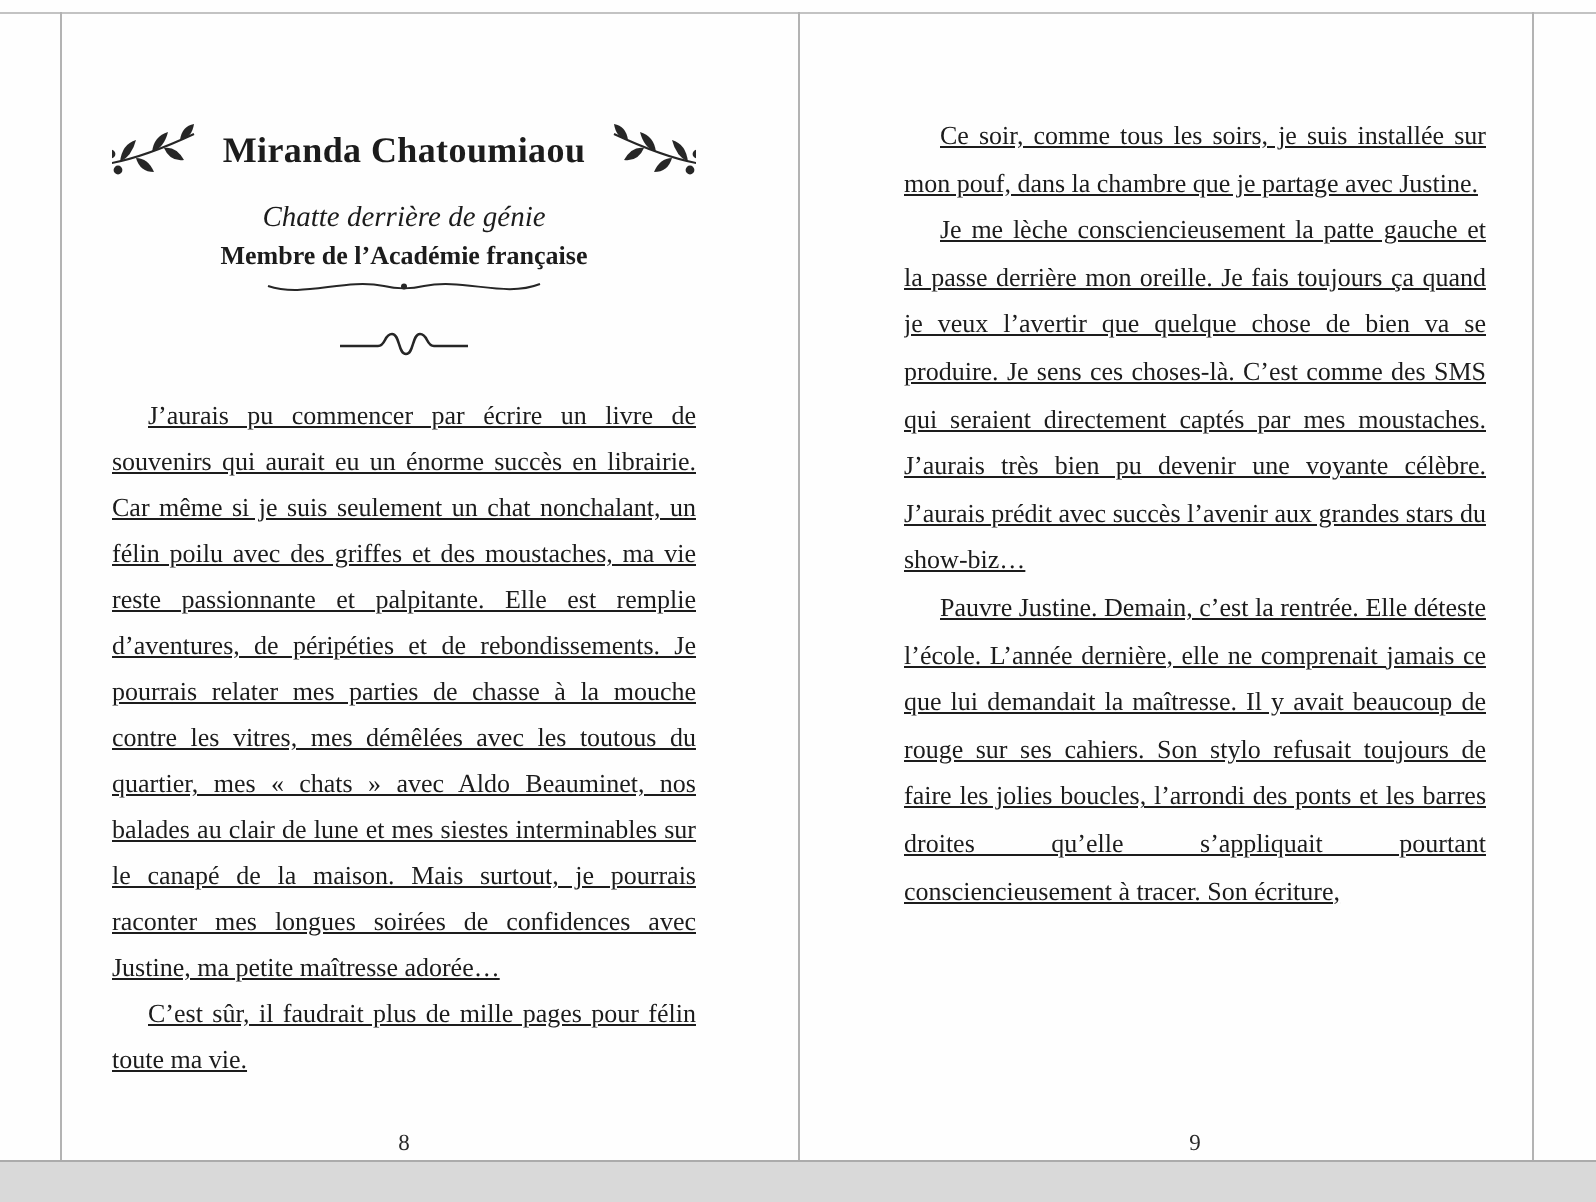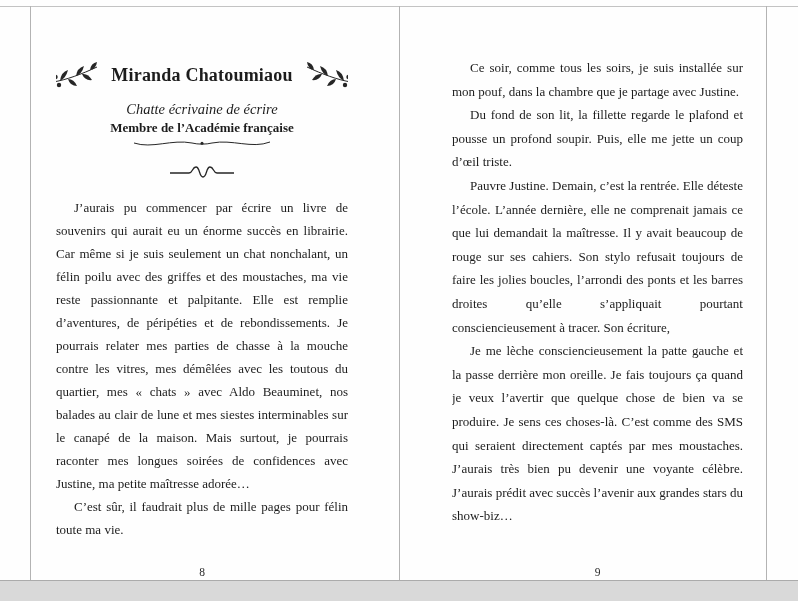--- a/index.html
+++ b/index.html
@@ -66,20 +66,21 @@
   }
   .flourish-wrap { margin-top: 1px; line-height: 0; }
   .divider-wrap { margin-top: 15px; margin-bottom: 16px; line-height: 0; }
 
   .body-text p {
     margin: 0;
     font-size: 13px;
     line-height: 23px;
     text-align: justify;
     text-indent: 18px;
+    text-decoration: underline;
   }
   .page.right .body-text p { line-height: 23.6px; }
 
   .page-number {
     position: absolute;
     top: 566px;
     text-align: center;
     font-size: 11.5px;
     color: #2a2a2a;
   }
@@ -118,21 +119,21 @@
             <path d="M8 19 Q9 10 16 8 Q14 16 8 19 Z" fill="#262626"></path>
             <path d="M16 17 Q18 24 25 24 Q22 17 16 17 Z" fill="#262626"></path>
             <path d="M24 14 Q25 6 32 4 Q30 12 24 14 Z" fill="#262626"></path>
             <path d="M30 12 Q33 19 40 18 Q36 11 30 12 Z" fill="#262626"></path>
             <path d="M38 8 Q39 1 45 0 Q44 7 38 8 Z" fill="#262626"></path>
             <circle cx="3.5" cy="15" r="2.2" fill="#262626"></circle>
             <circle cx="7" cy="23" r="2.2" fill="#262626"></circle>
           </svg>
         </span>
       </div>
-      <div class="chapter-subtitle">Chatte écrivaine de écrire</div>
+      <div class="chapter-subtitle">Chatte derrière de génie</div>
       <div class="chapter-affiliation">Membre de l’Académie française</div>
       <div class="flourish-wrap">
         <svg width="140" height="12" viewBox="0 0 140 12" aria-hidden="true">
           <path d="M2 6 C 20 12, 40 2, 60 6 C 66 7.5 74 7.5 80 6 C 100 2 120 12 138 5" stroke="#262626" fill="none" stroke-width="1"></path>
           <circle cx="70" cy="6.2" r="1.5" fill="#262626"></circle>
         </svg>
       </div>
       <div class="divider-wrap">
         <svg width="66" height="16" viewBox="0 0 66 16" aria-hidden="true">
           <path d="M1 9 H20 C 24 9 23 3 27 3 C 31 3 30 13 34 13 C 38 13 37 3 41 3 C 45 3 44 9 48 9 H65" stroke="#262626" fill="none" stroke-width="1.3"></path>
@@ -141,23 +142,22 @@
     </div>
     <div class="body-text">
       <p>J’aurais pu commencer par écrire un livre de souvenirs qui aurait eu un énorme succès en librairie. Car même si je suis seulement un chat nonchalant, un félin poilu avec des griffes et des moustaches, ma vie reste passionnante et palpitante. Elle est remplie d’aventures, de péripéties et de rebondissements. Je pourrais relater mes parties de chasse à la mouche contre les vitres, mes démêlées avec les toutous du quartier, mes « chats » avec Aldo Beauminet, nos balades au clair de lune et mes siestes interminables sur le canapé de la maison. Mais surtout, je pourrais raconter mes longues soirées de confidences avec Justine, ma petite maîtresse adorée…</p>
       <p>C’est sûr, il faudrait plus de mille pages pour félin toute ma vie.</p>
     </div>
   </div>
 
   <div class="page right">
     <div class="body-text">
       <p>Ce soir, comme tous les soirs, je suis installée sur mon pouf, dans la chambre que je partage avec Justine.</p>
-      <p>Du fond de son lit, la fillette regarde le plafond et pousse un profond soupir. Puis, elle me jette un coup d’œil triste.</p>
+      <p>Je me lèche consciencieusement la patte gauche et la passe derrière mon oreille. Je fais toujours ça quand je veux l’avertir que quelque chose de bien va se produire. Je sens ces choses-là. C’est comme des SMS qui seraient directement captés par mes moustaches. J’aurais très bien pu devenir une voyante célèbre. J’aurais prédit avec succès l’avenir aux grandes stars du show-biz…</p>
       <p>Pauvre Justine. Demain, c’est la rentrée. Elle déteste l’école. L’année dernière, elle ne comprenait jamais ce que lui demandait la maîtresse. Il y avait beaucoup de rouge sur ses cahiers. Son stylo refusait toujours de faire les jolies boucles, l’arrondi des ponts et les barres droites qu’elle s’appliquait pourtant consciencieusement à tracer. Son écriture,</p>
-      <p>Je me lèche consciencieusement la patte gauche et la passe derrière mon oreille. Je fais toujours ça quand je veux l’avertir que quelque chose de bien va se produire. Je sens ces choses-là. C’est comme des SMS qui seraient directement captés par mes moustaches. J’aurais très bien pu devenir une voyante célèbre. J’aurais prédit avec succès l’avenir aux grandes stars du show-biz…</p>
     </div>
   </div>
 
   <div class="page-number pn-left">8</div>
   <div class="page-number pn-right">9</div>
 
   <div class="bottom-bar"></div>
 </div>
 
 </body></html>

